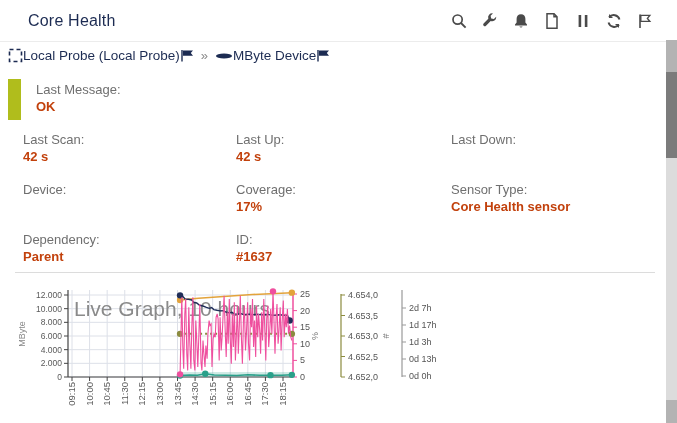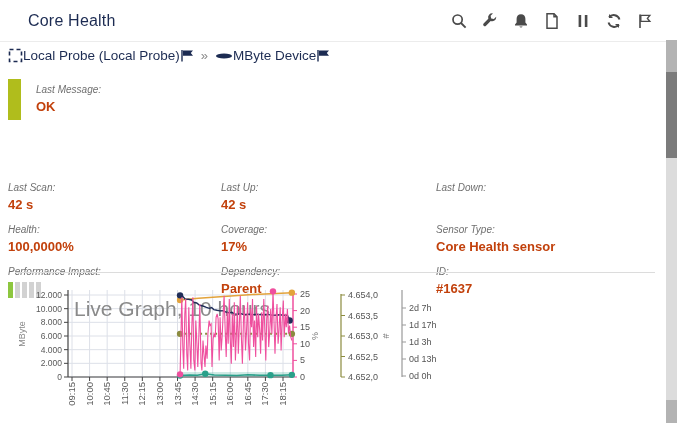--- a/index.html
+++ b/index.html
@@ -14,25 +14,25 @@
   .icnbtn svg{display:block;}
   
   .crumbs{position:absolute;top:48px;left:8px;display:flex;align-items:center;
           font-size:13.5px;color:#1c2b52;}
   .crumbs .sep{color:#8a8a8a;margin:0 7px;font-size:13px;}
   .crumbs .lnk{display:flex;align-items:center;cursor:pointer;}
   
   .status{position:absolute;top:79px;left:8px;display:flex;}
   .status-bar{width:13px;height:41px;}
   .status-txt{margin-left:15px;padding-top:2px;}
-  .lbl{font-size:10px;color:#6f6f6f;line-height:17px;font-style:italic;}
+  .lbl{font-size:13px;color:#6f6f6f;line-height:17px;}
   .val{font-size:13px;font-weight:bold;color:#c2410c;line-height:17px;}
   
-  .stats{position:absolute;top:131px;left:8px;right:40px;display:grid;
-         grid-template-columns:213px 215px 1fr;grid-auto-rows:30px;row-gap:12px;margin-top:48px;}
+  .stats{position:absolute;top:131px;left:23px;right:40px;display:grid;
+         grid-template-columns:213px 215px 1fr;grid-auto-rows:30px;row-gap:20px;}
   .gauge{display:flex;gap:2px;margin-top:2px;height:16px;}
   .gauge span{width:5px;height:16px;background:#d2d2d2;}
   .gauge span.on{background:#8dc63f;}
   .divider{position:absolute;top:272px;left:15px;right:22px;border-top:1px solid #dcdcdc;}
   
   #chart{position:absolute;top:274px;left:0;width:677px;height:149px;}
   
   .sbar{position:absolute;top:40px;right:0;width:11px;height:383px;background:#dcdcdc;}
   .sbar .cap-top{position:absolute;top:0;left:0;width:11px;height:32px;background:#b3b3b3;}
   .sbar .thumb{position:absolute;top:32px;left:0;width:11px;height:86px;background:#7b7b7b;cursor:pointer;}
@@ -129,40 +129,29 @@
   </div>
   <div class="cell">
     <div class="lbl">Last Up:</div>
     <div class="val">42 s</div>
   </div>
   <div class="cell">
     <div class="lbl">Last Down:</div>
     <div class="val"></div>
   </div>
   <div class="cell">
-    <div class="lbl">Health:</div>
-    <div class="val">100,0000%</div>
+    <div class="lbl">Device:</div>
   </div>
   <div class="cell">
     <div class="lbl">Coverage:</div>
     <div class="val">17%</div>
   </div>
   <div class="cell">
     <div class="lbl">Sensor Type:</div>
     <div class="val">Core Health sensor</div>
-  </div>
-  <div class="cell">
-    <div class="lbl">Performance Impact:</div>
-    <div class="gauge" id="impact-gauge">
-        <span class="on"></span>
-        <span></span>
-        <span></span>
-        <span></span>
-        <span></span>
-      </div>
   </div>
   <div class="cell">
     <div class="lbl">Dependency:</div>
     <div class="val">Parent</div>
   </div>
   <div class="cell">
     <div class="lbl">ID:</div>
     <div class="val">#1637</div>
   </div>
   <div class="cell"></div>

